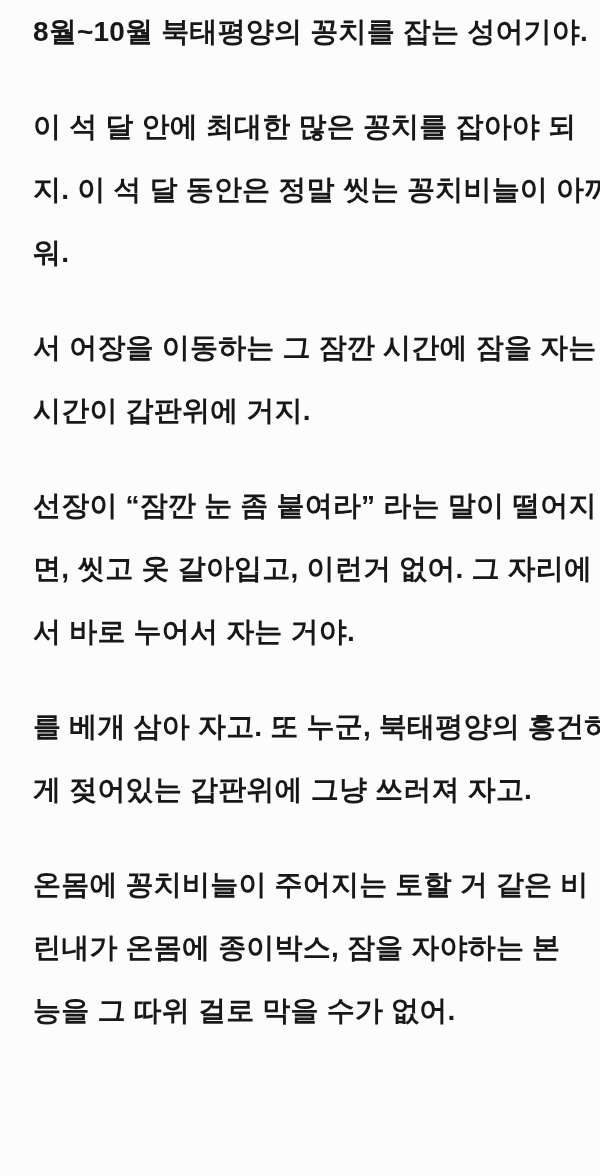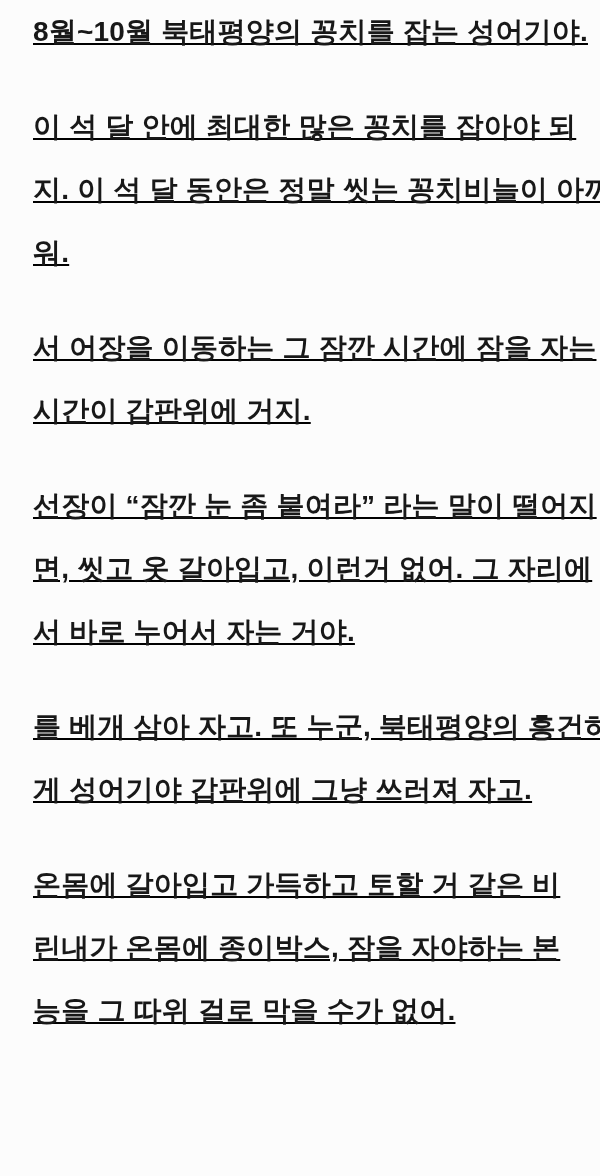--- a/index.html
+++ b/index.html
@@ -15,21 +15,20 @@
     overflow: hidden;
     box-sizing: border-box;
     padding: 0 28px 0 33px;
     font-family: "Liberation Sans", sans-serif;
   }
   .text-block {
     padding-top: 0px;
   }
   .para {
     margin: 0 0 32px 0;
-    text-decoration: underline;
   }
   .para:last-child {
     margin-bottom: 0;
   }
   .line {
     font-size: 28px;
     font-weight: 600;
     line-height: 63px;
     color: #181818;
     letter-spacing: 0.2px;
@@ -59,23 +58,23 @@
     </div>
 
     <div class="para">
       <div class="line">선장이 “잠깐 눈 좀 붙여라” 라는 말이 떨어지</div>
       <div class="line">면, 씻고 옷 갈아입고, 이런거 없어. 그 자리에</div>
       <div class="line">서 바로 누어서 자는 거야.</div>
     </div>
 
     <div class="para">
       <div class="line">를 베개 삼아 자고. 또 누군, 북태평양의 흥건하</div>
-      <div class="line">게 성어기야 갑판위에 그냥 쓰러져 자고.</div>
+      <div class="line">게 젖어있는 갑판위에 그냥 쓰러져 자고.</div>
     </div>
 
     <div class="para">
-      <div class="line">온몸에 갈아입고 가득하고 토할 거 같은 비</div>
+      <div class="line">온몸에 꽁치비늘이 주어지는 토할 거 같은 비</div>
       <div class="line">린내가 온몸에 종이박스, 잠을 자야하는 본</div>
       <div class="line">능을 그 따위 걸로 막을 수가 없어.</div>
     </div>
 
   </div>
 </div>
 
 </body></html>

